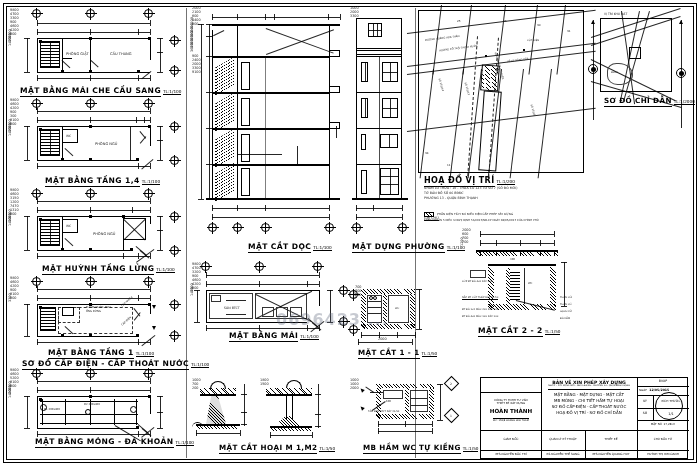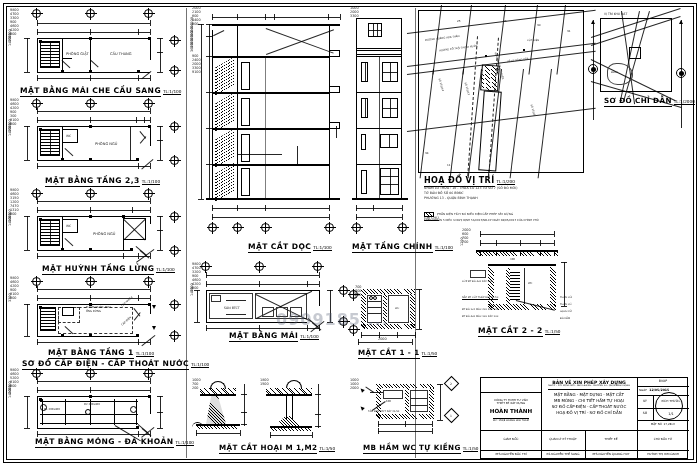--- a/index.html
+++ b/index.html
@@ -189,21 +189,21 @@
     <div class="hl" style="left:14px;top:62px;width:6px;"></div>
     <div class="dim" style="left:11px;top:42px;transform:rotate(-90deg);transform-origin:left center;">3300</div>
     <div class="vl" style="left:150px;top:28px;height:34px;"></div>
     <div class="hl" style="left:147px;top:28px;width:6px;"></div>
     <div class="hl" style="left:147px;top:42px;width:6px;"></div>
     <div class="hl" style="left:147px;top:62px;width:6px;"></div>
     <div class="dim" style="left:146px;top:38px;transform:rotate(-90deg);transform-origin:left center;">1500</div>
     <div class="dim" style="left:146px;top:58px;transform:rotate(-90deg);transform-origin:left center;">1400</div>
   </div>
   <div class="ttl abs" style="left:45px;top:176px;font-size:7.6px;">
-    <u>MẶT BẰNG TẦNG 2,3</u><span class="scale">TL:1/100</span>
+    <u>MẶT BẰNG TẦNG 1,4</u><span class="scale">TL:1/100</span>
   </div>
 
   <div class="abs" style="left:10px;top:188px;width:172px;height:78px;">
     <div class="grid-bub" style="left:22px;top:1px;"></div>
     <div class="grid-bub" style="left:76px;top:1px;"></div>
     <div class="grid-bub" style="left:134px;top:1px;"></div>
     <div class="grid-bub" style="left:160px;top:24px;"></div>
     <div class="grid-bub" style="left:160px;top:58px;"></div>
 
     <div class="hl" style="left:27px;top:13px;width:113px;"></div>
@@ -540,21 +540,21 @@
     <div class="dim" style="left:9px;top:197px;">1000</div>
     <div class="dim" style="left:32px;top:197px;">2000</div>
     <div class="hl" style="left:6px;top:211px;width:46px;"></div>
     <div class="vl" style="left:6px;top:208px;height:6px;"></div>
     <div class="vl" style="left:52px;top:208px;height:6px;"></div>
     <div class="dim" style="left:22px;top:206px;">3300</div>
     <div class="grid-bub" style="left:2px;top:217px;"></div>
     <div class="grid-bub" style="left:48px;top:217px;"></div>
   </div>
   <div class="ttl abs" style="left:352px;top:242px;font-size:7.6px;">
-    <u>MẶT TẦNG CHÍNH</u><span class="scale">TL:1/100</span>
+    <u>MẶT DỰNG PHƯỜNG</u><span class="scale">TL:1/100</span>
   </div>
 
   <div class="abs" style="left:192px;top:262px;width:160px;height:70px;">
     <div class="grid-bub" style="left:9px;top:0px;"></div>
     <div class="grid-bub" style="left:63px;top:0px;"></div>
     <div class="grid-bub" style="left:121px;top:0px;"></div>
     <div class="grid-bub" style="left:147px;top:24px;"></div>
     <div class="grid-bub" style="left:147px;top:55px;"></div>
 
     <div class="hl" style="left:14px;top:13px;width:113px;"></div>
@@ -957,14 +957,14 @@
 
   <div class="abs" style="left:446px;top:378px;width:12px;height:12px;">
     <div class="abs" style="left:0;top:0;width:11px;height:11px;border:1px solid #000;transform:rotate(45deg);box-sizing:border-box;"></div>
     <div class="tiny" style="position:absolute;left:4px;top:4px;font-size:3px;">2</div>
   </div>
   <div class="abs" style="left:446px;top:410px;width:12px;height:12px;">
     <div class="abs" style="left:0;top:0;width:11px;height:11px;border:1px solid #000;transform:rotate(45deg);box-sizing:border-box;"></div>
     <div class="tiny" style="position:absolute;left:4px;top:4px;font-size:3px;">1</div>
   </div>
 
-  <div class="wm" style="left:276px;top:310px;font-size:16px;letter-spacing:1px;">0909185 ...</div>
+  <div class="wm" style="left:276px;top:310px;font-size:16px;letter-spacing:1px;">0696423 ...</div>
 </div>
 
 </body></html>

